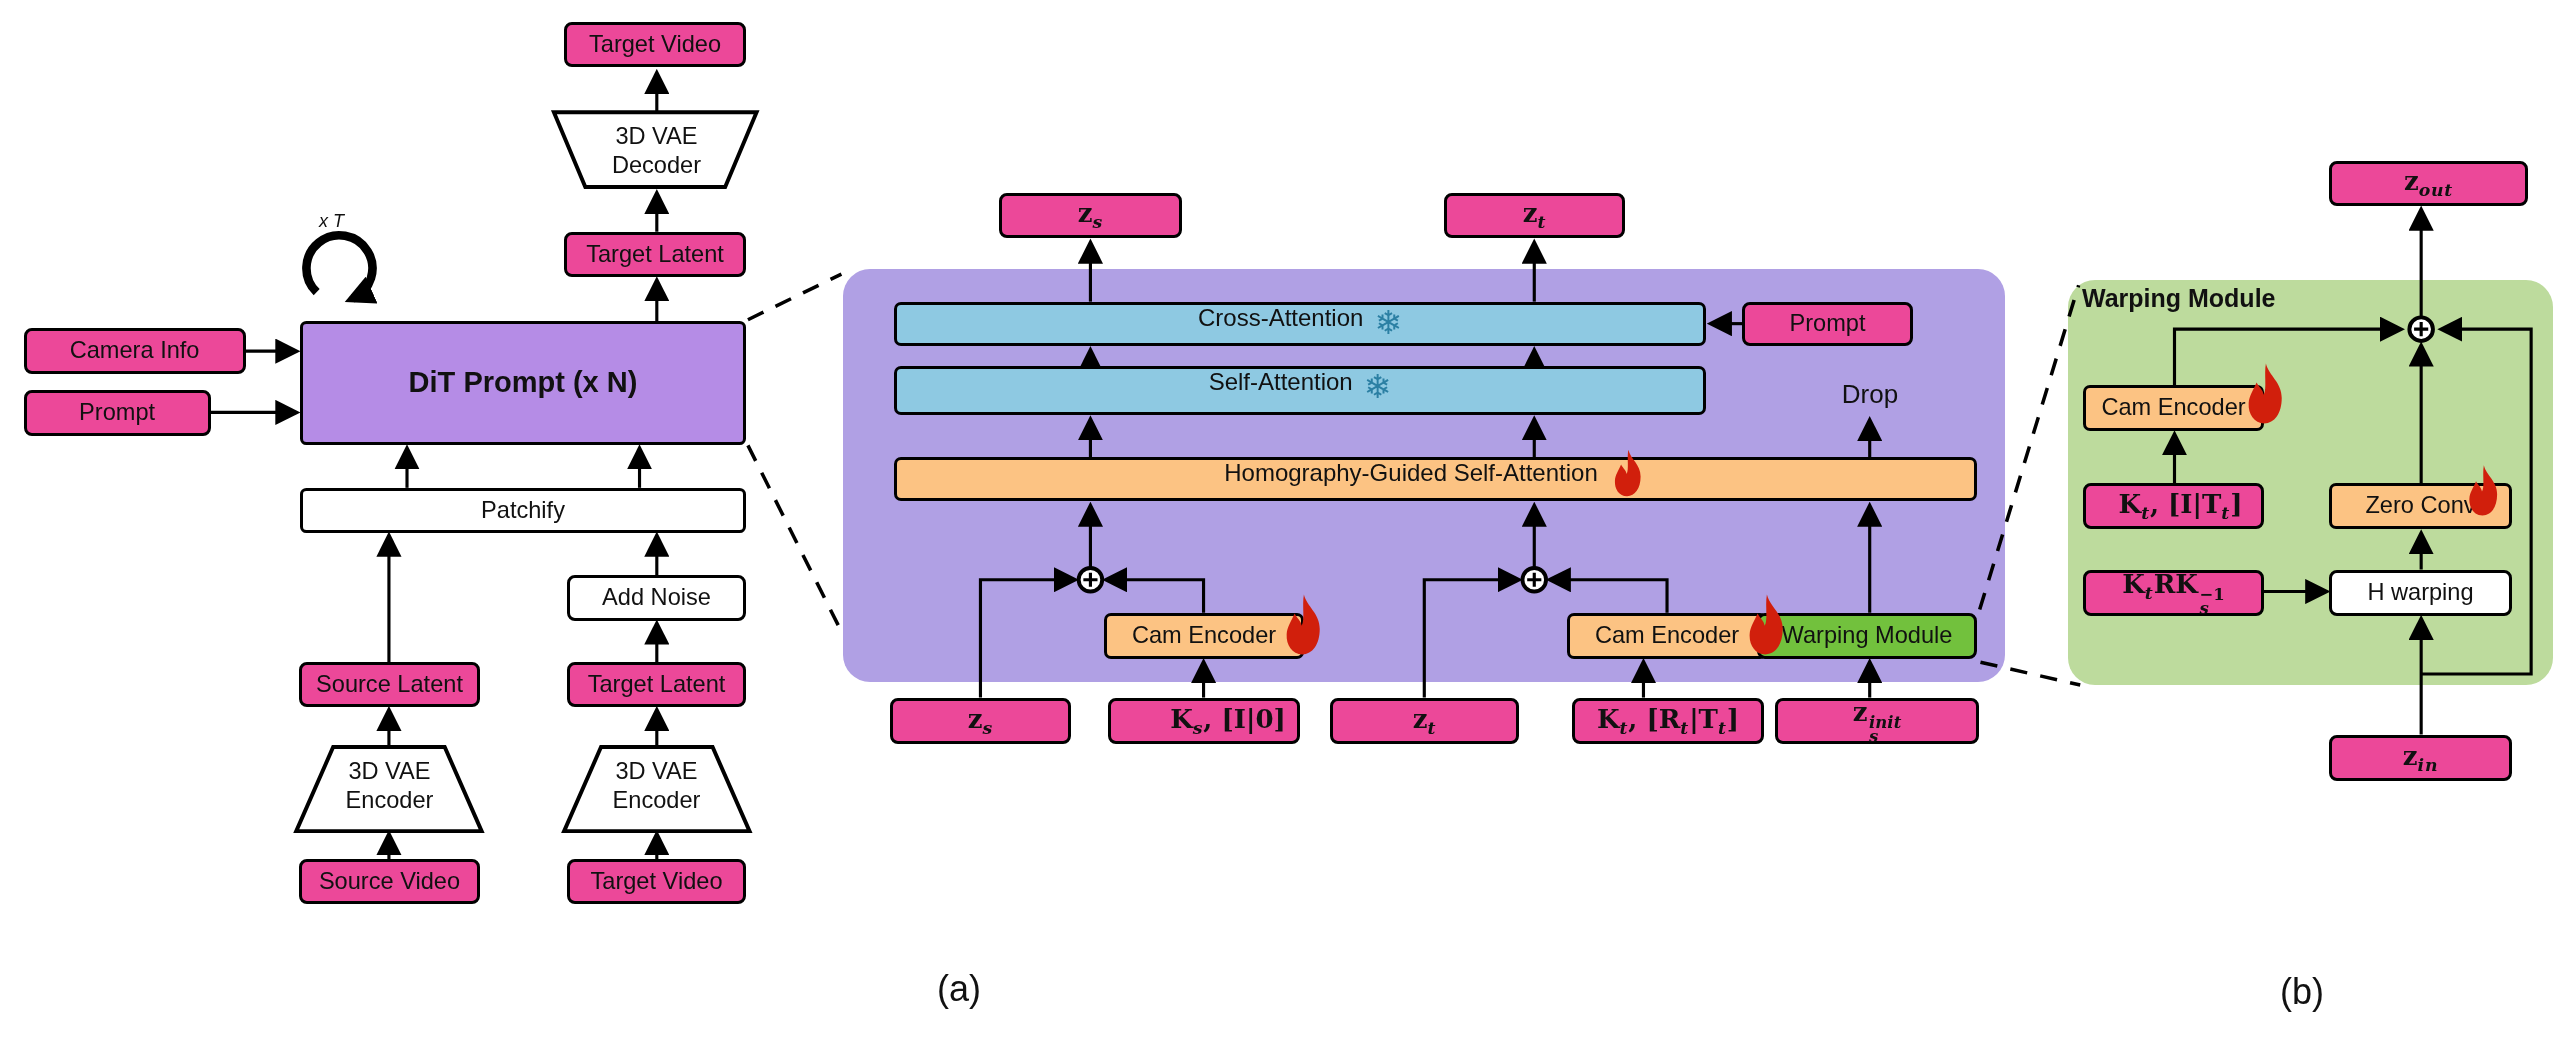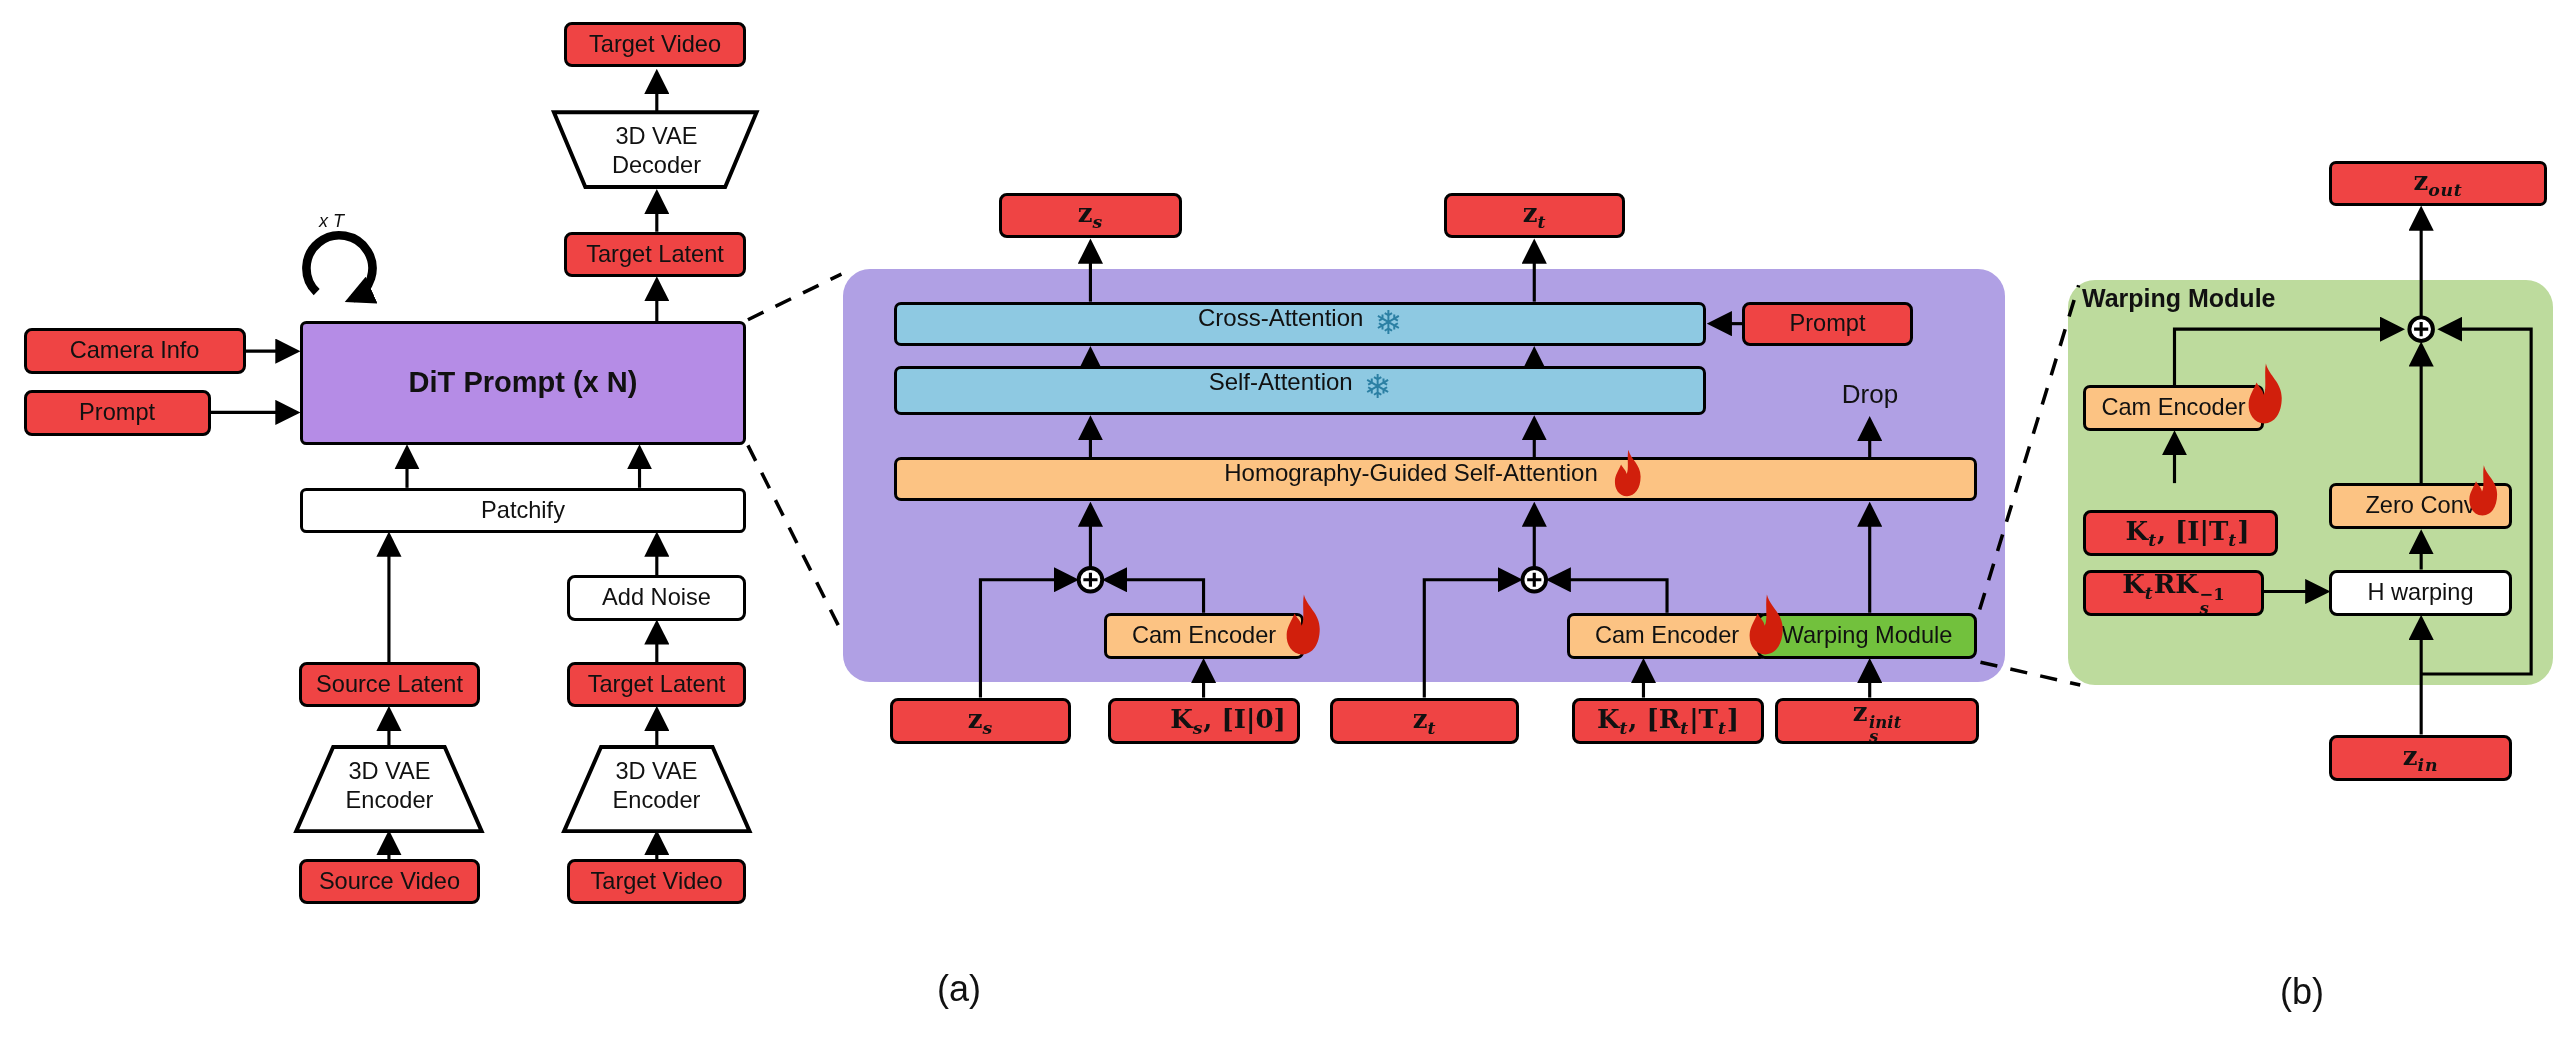--- a/index.html
+++ b/index.html
@@ -4,21 +4,21 @@
 <style>
   html,body{margin:0;padding:0;background:#fff;}
   #canvas{position:relative;width:2576px;height:1044px;background:#fff;overflow:hidden;
           font-family:"Liberation Sans",sans-serif;color:#111;}
   .abs{position:absolute;box-sizing:border-box;}
   .panel{border-radius:27px;z-index:0;}
   #wires{position:absolute;left:0;top:0;z-index:1;}
   .node{position:absolute;box-sizing:border-box;display:flex;align-items:center;justify-content:center;
         text-align:center;z-index:2;border:3.1px solid #000;border-radius:7.9px;
         font-size:23.6px;font-weight:500;line-height:1.08;}
-  .gray{background:#ef4444;}
+  .gray{background:#ec4899;}
   .white{background:#ffffff;}
   .blue{background:#8ec9e2;border-radius:7px;}
   .orange{background:#fcc383;border-radius:7px;}
   .greenbox{background:#72c13d;}
   .purple{background:#b58ce6;}
   .lbl{position:absolute;z-index:2;display:flex;align-items:center;justify-content:center;text-align:center;}
   .m{font-family:"DejaVu Serif",serif;font-weight:700;font-size:26px;}
   .m sub{font-style:italic;font-weight:700;font-size:17.3px;letter-spacing:0.8px;}
   .stack{display:inline-flex;flex-direction:column;align-items:flex-start;font-size:16.5px;line-height:0.85;
          vertical-align:-7px;margin-left:1.6px;}
@@ -257,32 +257,32 @@
   </div>
 
   <div class="lbl cap" style="left:896px;top:965px;width:126px;height:47px;">
     <span>(a)</span>
   </div>
 
   <div class="lbl" style="left:2082px;top:284px;width:251px;height:28px;font-size:25px;font-weight:700;justify-content:flex-start;">
     <span>Warping Module</span>
   </div>
 
-  <div class="node gray m" style="left:2329px;top:161px;width:218px;height:45px;border-radius:7px;">
+  <div class="node gray m" style="left:2329px;top:161px;width:199px;height:45px;">
     <span><span>z</span><sub>out</sub></span>
   </div>
 
   <div class="node orange" style="left:2083px;top:385px;width:181px;height:46px;">
     <span>Cam Encoder</span>
   </div>
   <svg class="flame" style="left:2241px;top:363px;" viewBox="0 0 62 84" width="49" height="66">
       <use href="#flame"></use>
     </svg>
 
-  <div class="node gray m" style="left:2083px;top:510px;width:195px;height:46px;padding-left:14px;">
+  <div class="node gray m" style="left:2083px;top:483px;width:181px;height:46px;padding-left:14px;">
     <span><span>K</span><sub>t</sub><span>, [I|T</span><sub>t</sub><span>]</span></span>
   </div>
 
   <div class="node orange" style="left:2329px;top:483px;width:183px;height:46px;">
     <span>Zero Conv</span>
   </div>
   <svg class="flame" style="left:2463px;top:465px;width:41px;height:55px;" viewBox="0 0 52 70" width="41" height="55">
       <use href="#flame"></use>
     </svg>
 

